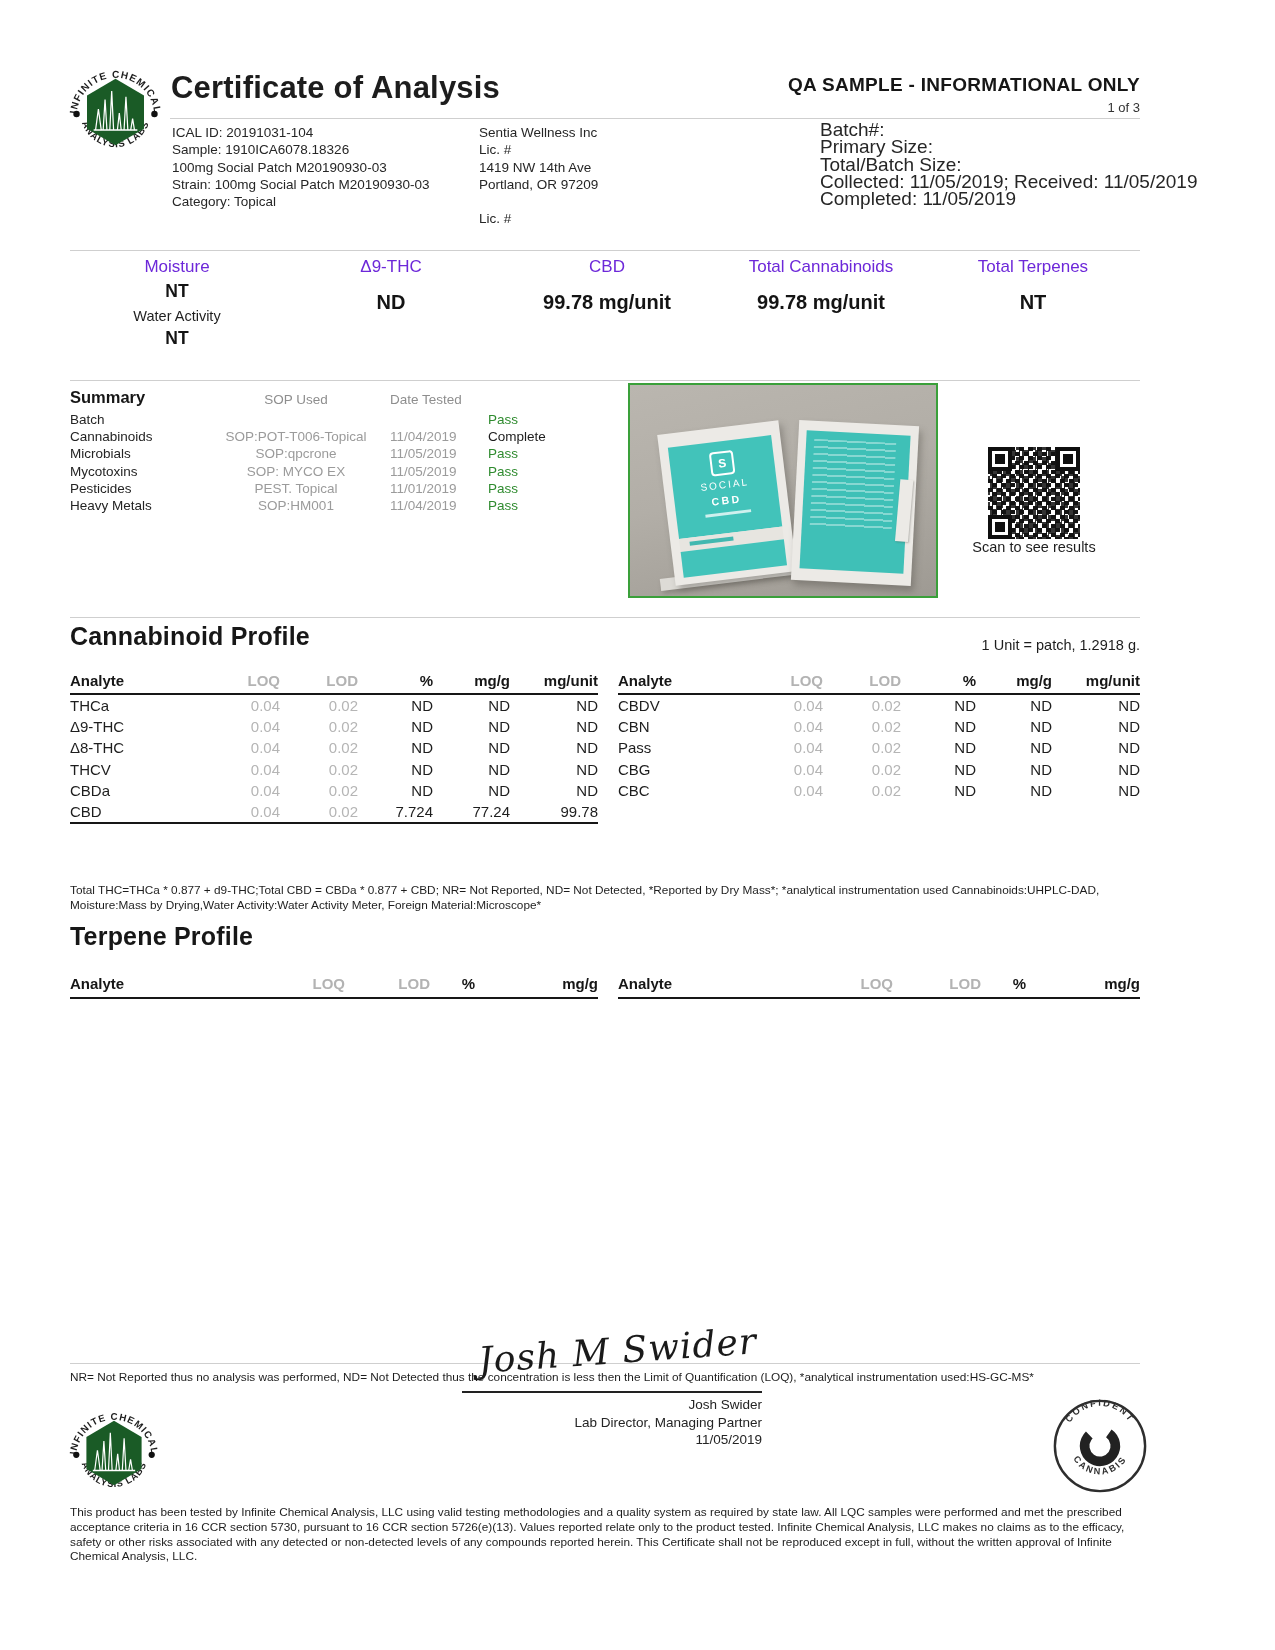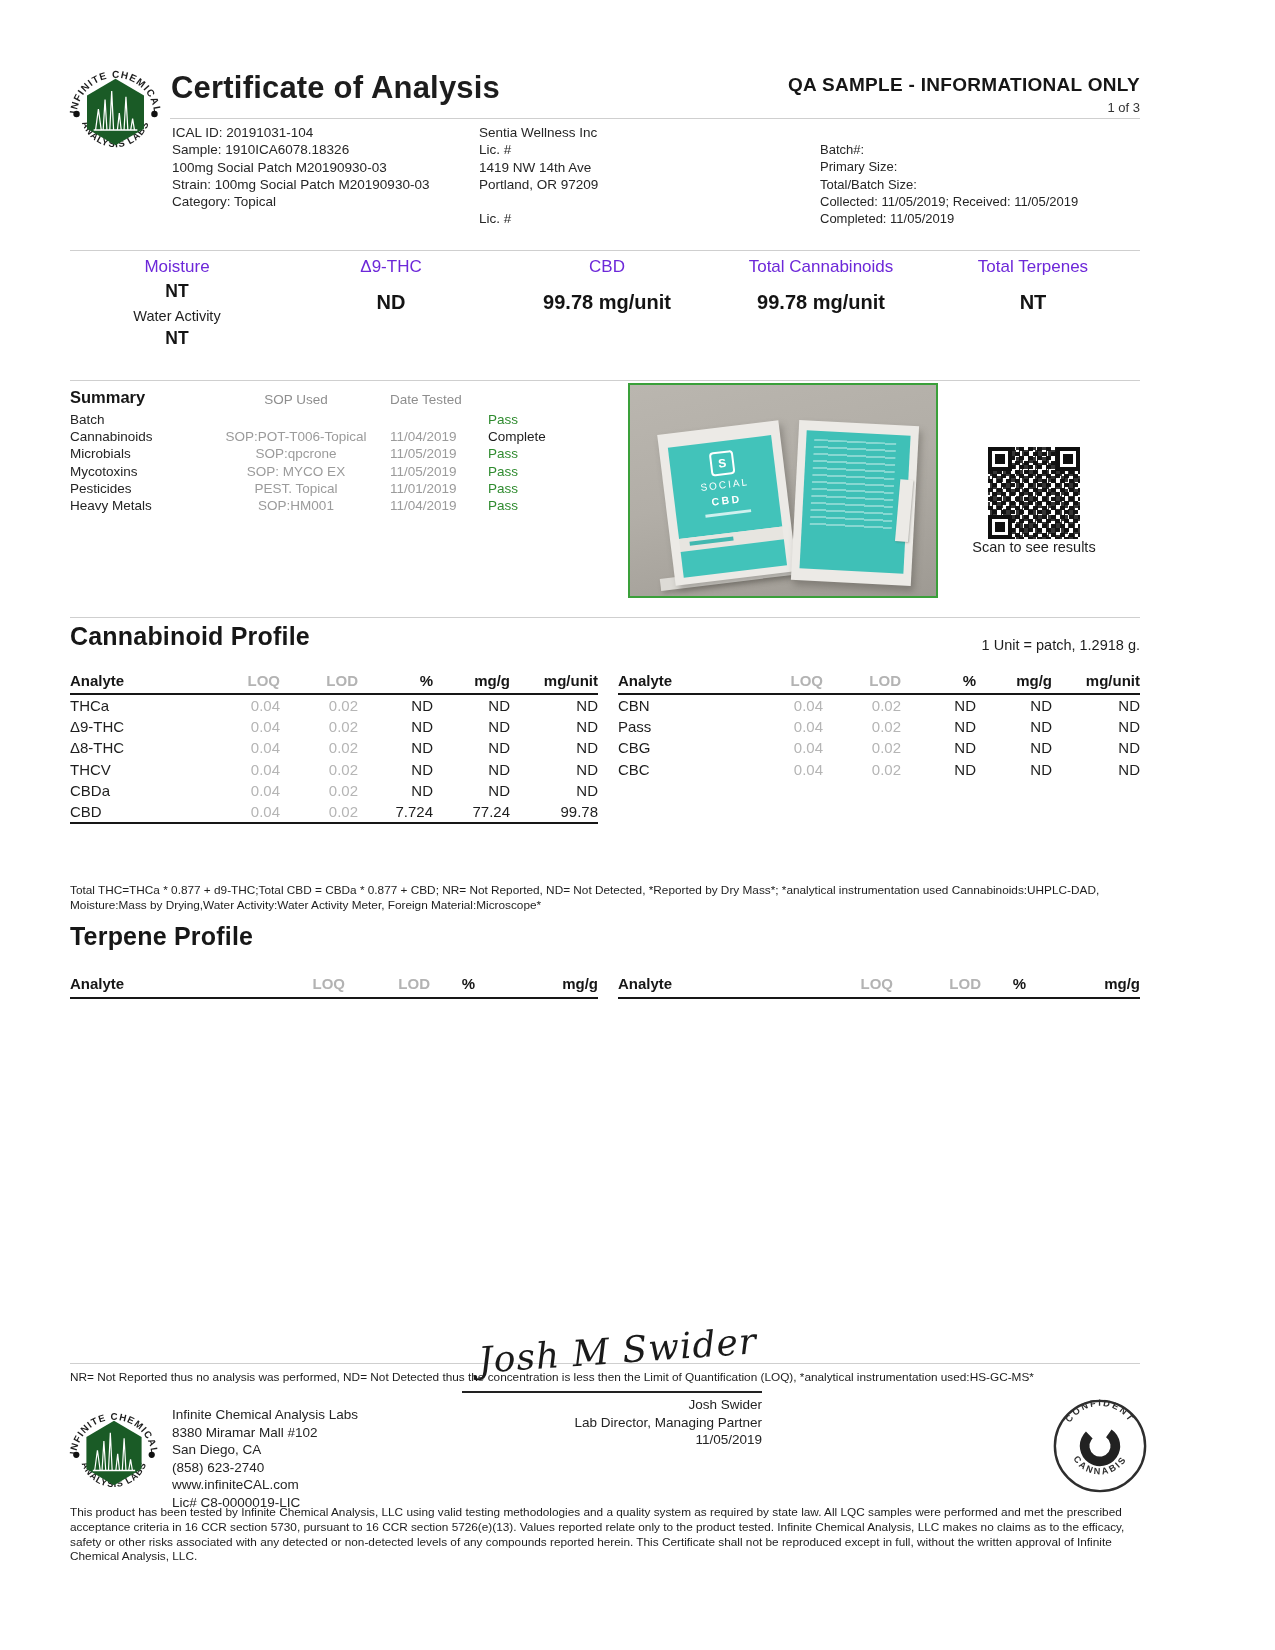--- a/index.html
+++ b/index.html
@@ -8,21 +8,21 @@
   .hline{position:absolute;height:1px;background:#cfcfcf;}
 
   
   .ical-logo{position:absolute;left:68px;top:62px;width:95px;height:100px;}
   .doc-title{position:absolute;left:171px;top:70px;font-size:31px;font-weight:600;color:#1d1d1d;letter-spacing:.2px;}
   .sample-block{position:absolute;left:172px;top:124px;font-size:13.5px;line-height:17.3px;color:#262626;}
   .client-block{position:absolute;left:479px;top:124px;font-size:13.5px;line-height:17.3px;color:#262626;}
   .client-gap{height:17.3px;}
   .qa-label{position:absolute;right:135px;top:74px;font-size:19px;font-weight:bold;color:#161616;letter-spacing:.3px;}
   .page-ind{position:absolute;right:135px;top:100px;font-size:13px;color:#333;text-align:right;}
-  .batch-block{position:absolute;left:820px;top:121px;font-size:13px;line-height:17.3px;color:#262626;margin-top:20px;}
+  .batch-block{position:absolute;left:820px;top:121px;font-size:19px;line-height:17.3px;color:#262626;}
 
   
   .metric{position:absolute;top:257px;width:214px;text-align:center;}
   .metric .lbl{font-size:17px;color:#6d28d9;}
   .metric .val{font-size:20px;font-weight:bold;color:#141414;margin-top:14px;}
   .metric .val-sm{font-size:17.5px;font-weight:bold;color:#141414;margin-top:4px;}
   .metric .lbl2{font-size:14.5px;color:#1f1f1f;margin-top:6px;}
 
   
   table{border-collapse:collapse;table-layout:fixed;}
@@ -346,20 +346,28 @@
       </colgroup>
     <tbody>
         <tr>
       <th class="a">Analyte</th>
       <th class="gray">LOQ</th>
       <th class="gray">LOD</th>
       <th>%</th>
       <th>mg/g</th>
       <th>mg/unit</th>
     </tr>
+    <tr>
+          <td class="a">CBDV</td>
+          <td class="gray">0.04</td>
+          <td class="gray">0.02</td>
+          <td>ND</td>
+          <td>ND</td>
+          <td>ND</td>
+        </tr>
     <tr>
           <td class="a">CBN</td>
           <td class="gray">0.04</td>
           <td class="gray">0.02</td>
           <td>ND</td>
           <td>ND</td>
           <td>ND</td>
         </tr>
     <tr>
           <td class="a">Pass</td>
@@ -429,28 +437,20 @@
   </tbody>
     </table>
 
   <div class="hline" style="left:70px;top:1363px;width:1070px;"></div>
   <div class="footnote" style="top:1370px;">NR= Not Reported thus no analysis was performed, ND= Not Detected thus the concentration is less then the Limit of Quantification (LOQ), *analytical instrumentation used:HS-GC-MS*</div>
 
   <svg class="f-logo" viewBox="0 0 100 100">
     <use href="#icalLogo"></use>
   </svg>
 
-  <div class="lab-block">
-    <div>Infinite Chemical Analysis Labs</div>
-    <div>8380 Miramar Mall #102</div>
-    <div>San Diego, CA</div>
-    <div>(858) 623-2740</div>
-    <div>www.infiniteCAL.com</div>
-    <div>Lic# C8-0000019-LIC</div>
-  </div>
 
   <div class="sig-script">Josh M Swider</div>
   <div class="sig-line"></div>
   <div class="sig-block">
     <div>Josh Swider</div>
     <div>Lab Director, Managing Partner</div>
     <div>11/05/2019</div>
   </div>
 
 

